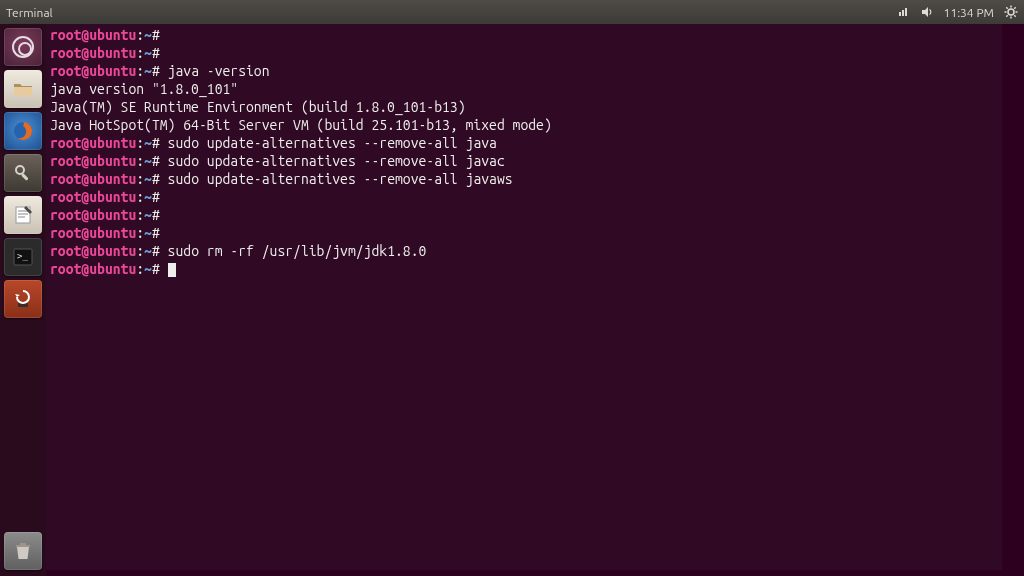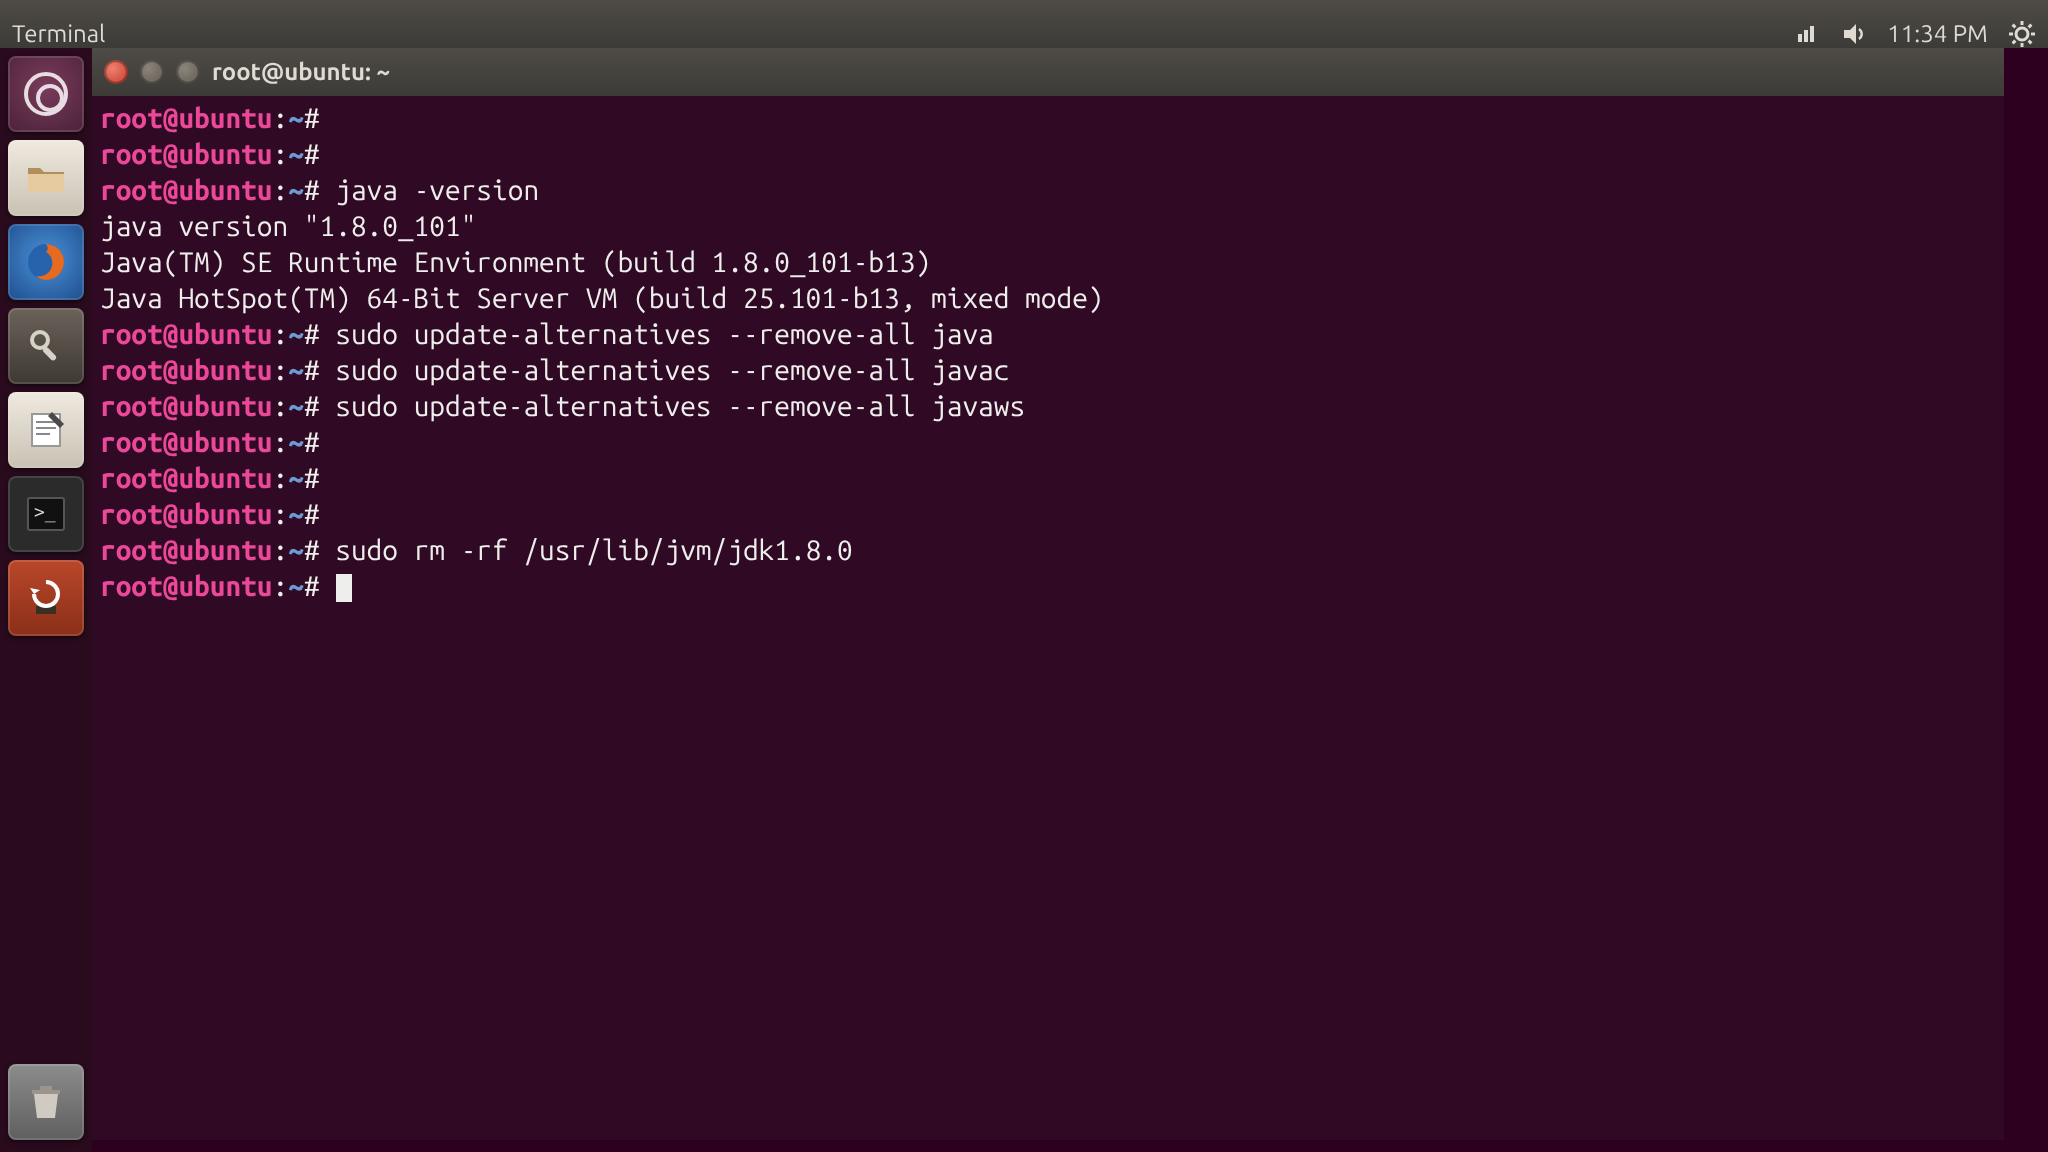--- a/index.html
+++ b/index.html
@@ -4,21 +4,21 @@
 <style>
   * { margin: 0; padding: 0; box-sizing: border-box; }
   html, body { width: 1024px; height: 576px; overflow: hidden; font-family: "Ubuntu", "DejaVu Sans", sans-serif; }
   body { background: #2c001e; }
 
   
   .menu-bar {
     height: 24px;
     background: linear-gradient(to bottom, #4f4b46, #3c3b37);
     display: flex;
-    align-items: flex-end;
+    align-items: center;
     color: #dfdbd2;
     font-size: 12px;
     padding: 0 6px;
   }
   .menu-bar .title { flex: 0 0 auto; }
   .menu-bar .spacer { flex: 1; }
   .menu-bar .indicator { margin-left: 10px; display: flex; align-items: center; }
   .menu-bar svg { fill: #dfdbd2; }
 
   
@@ -184,20 +184,14 @@
   <div class="tile trash bottom">
     <svg width="22" height="22" viewBox="0 0 22 22">
         <path fill="#cfcac2" d="M5 7 L17 7 L15.5 19 L6.5 19 Z"></path>
         <rect x="4" y="5" width="14" height="2" fill="#9b958b"></rect>
         <rect x="8" y="3" width="6" height="2" fill="#9b958b"></rect>
       </svg>
   </div>
 </div>
 
 <div class="term-window">
-  <div class="term-titlebar">
-    <span class="win-btn win-close"></span>
-    <span class="win-btn win-min"></span>
-    <span class="win-btn win-max"></span>
-    <span>root@ubuntu: ~</span>
-  </div>
   <div class="term-body" id="term-body"><span class="term-line"><span class="prompt-user">root@ubuntu</span>:<span class="prompt-path">~</span># </span><span class="term-line"><span class="prompt-user">root@ubuntu</span>:<span class="prompt-path">~</span># </span><span class="term-line"><span class="prompt-user">root@ubuntu</span>:<span class="prompt-path">~</span># java -version</span><span class="term-line">java version "1.8.0_101"</span><span class="term-line">Java(TM) SE Runtime Environment (build 1.8.0_101-b13)</span><span class="term-line">Java HotSpot(TM) 64-Bit Server VM (build 25.101-b13, mixed mode)</span><span class="term-line"><span class="prompt-user">root@ubuntu</span>:<span class="prompt-path">~</span># sudo update-alternatives --remove-all java</span><span class="term-line"><span class="prompt-user">root@ubuntu</span>:<span class="prompt-path">~</span># sudo update-alternatives --remove-all javac</span><span class="term-line"><span class="prompt-user">root@ubuntu</span>:<span class="prompt-path">~</span># sudo update-alternatives --remove-all javaws</span><span class="term-line"><span class="prompt-user">root@ubuntu</span>:<span class="prompt-path">~</span># </span><span class="term-line"><span class="prompt-user">root@ubuntu</span>:<span class="prompt-path">~</span># </span><span class="term-line"><span class="prompt-user">root@ubuntu</span>:<span class="prompt-path">~</span># </span><span class="term-line"><span class="prompt-user">root@ubuntu</span>:<span class="prompt-path">~</span># sudo rm -rf /usr/lib/jvm/jdk1.8.0</span><span class="term-line"><span class="prompt-user">root@ubuntu</span>:<span class="prompt-path">~</span># <span class="cursor"></span></span></div>
 </div>
 
 </body></html>

